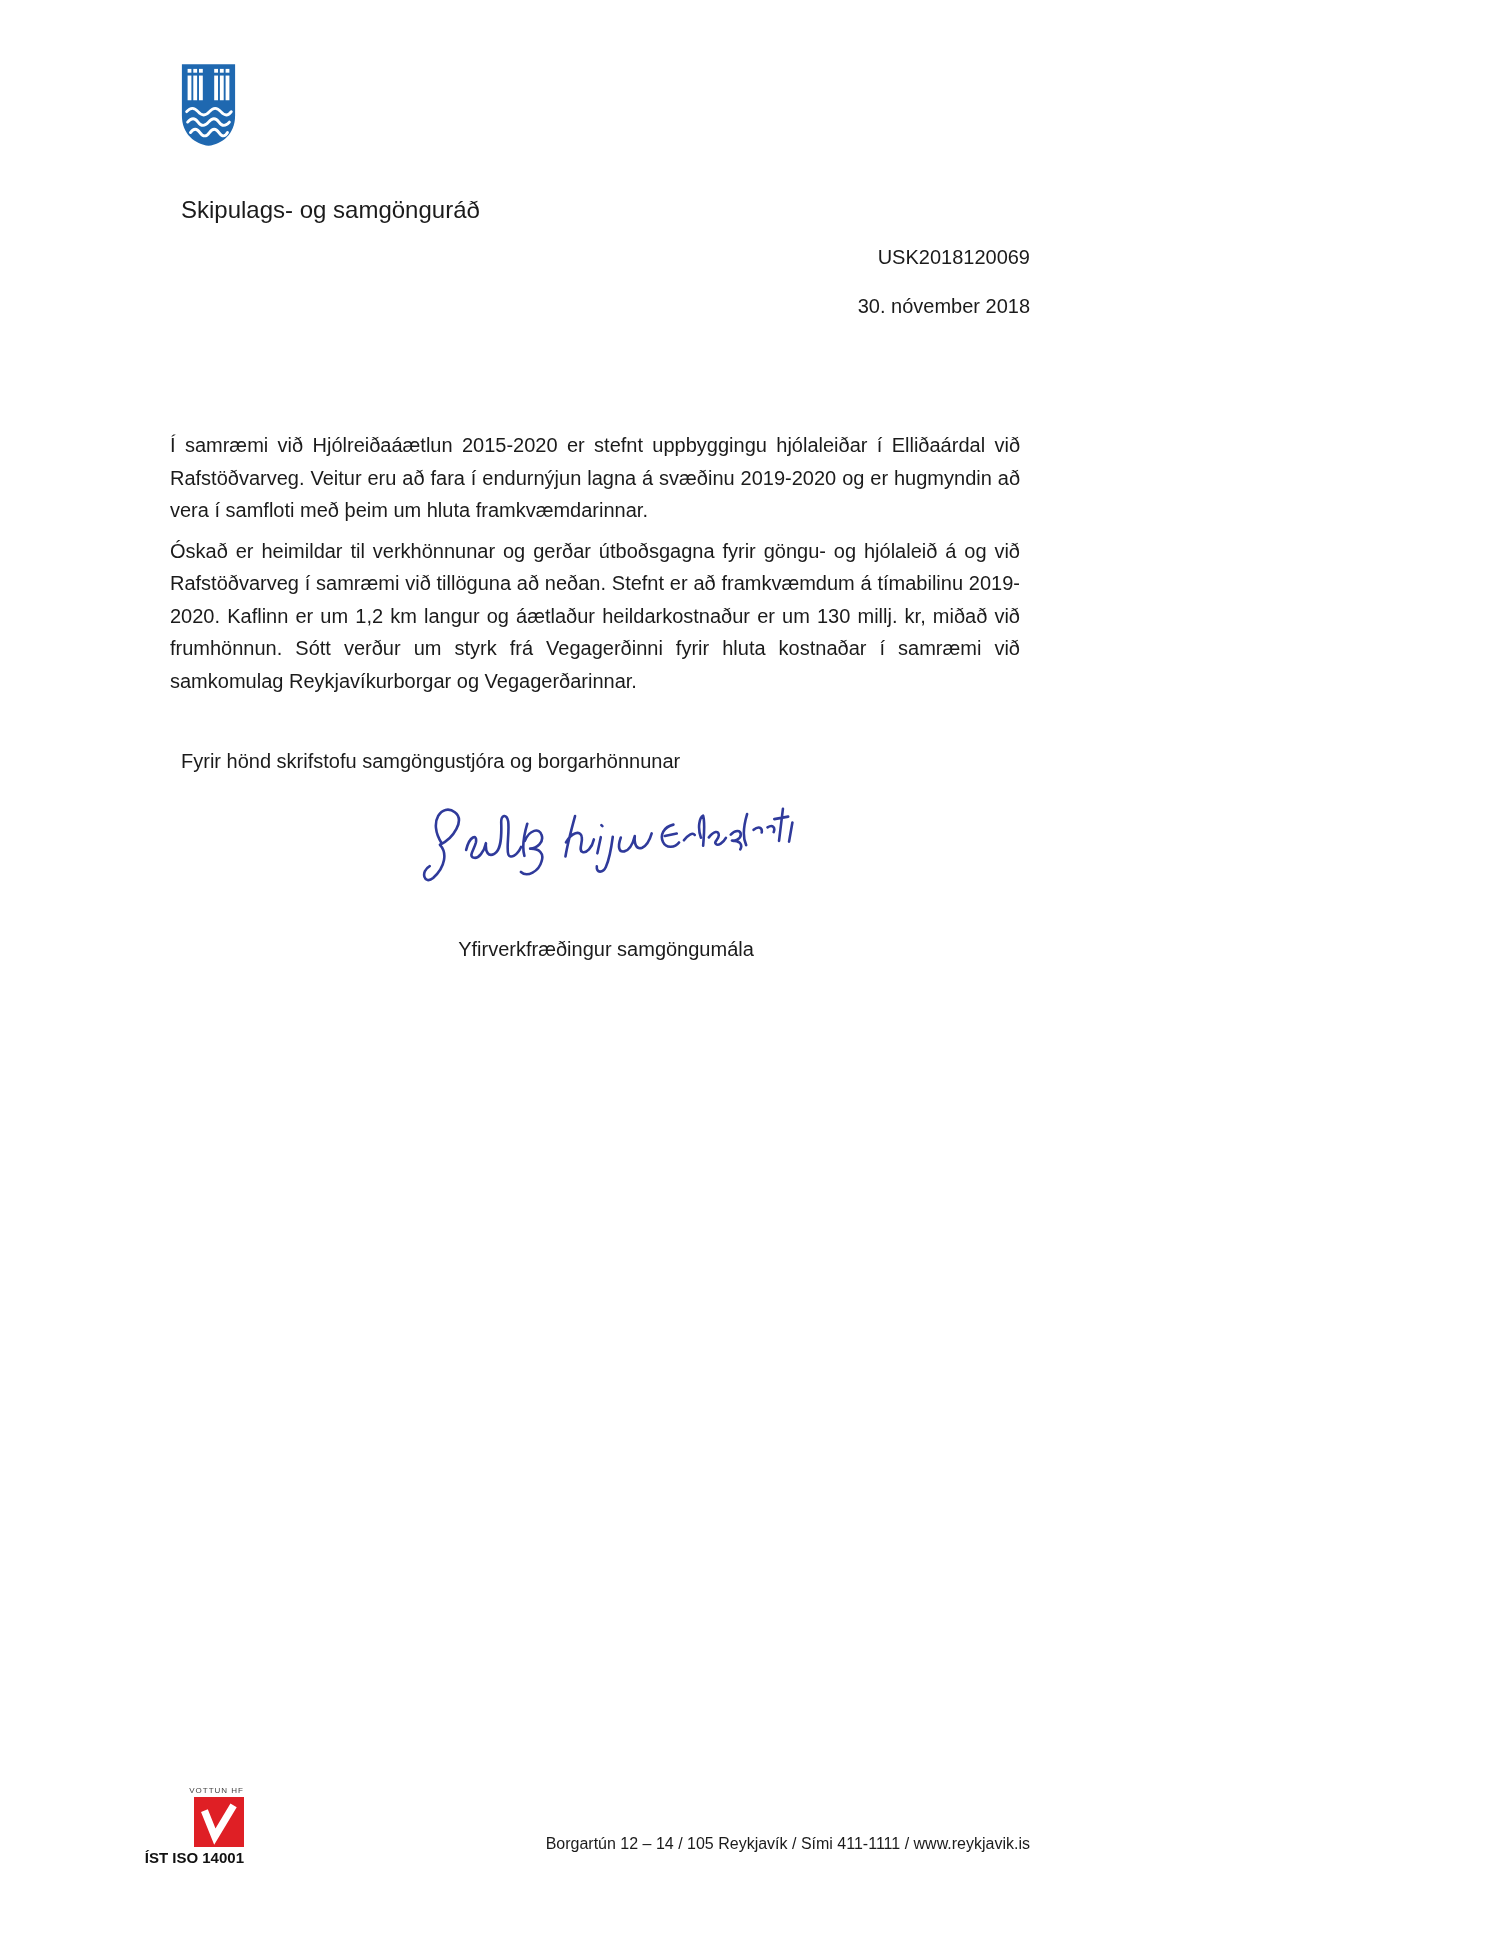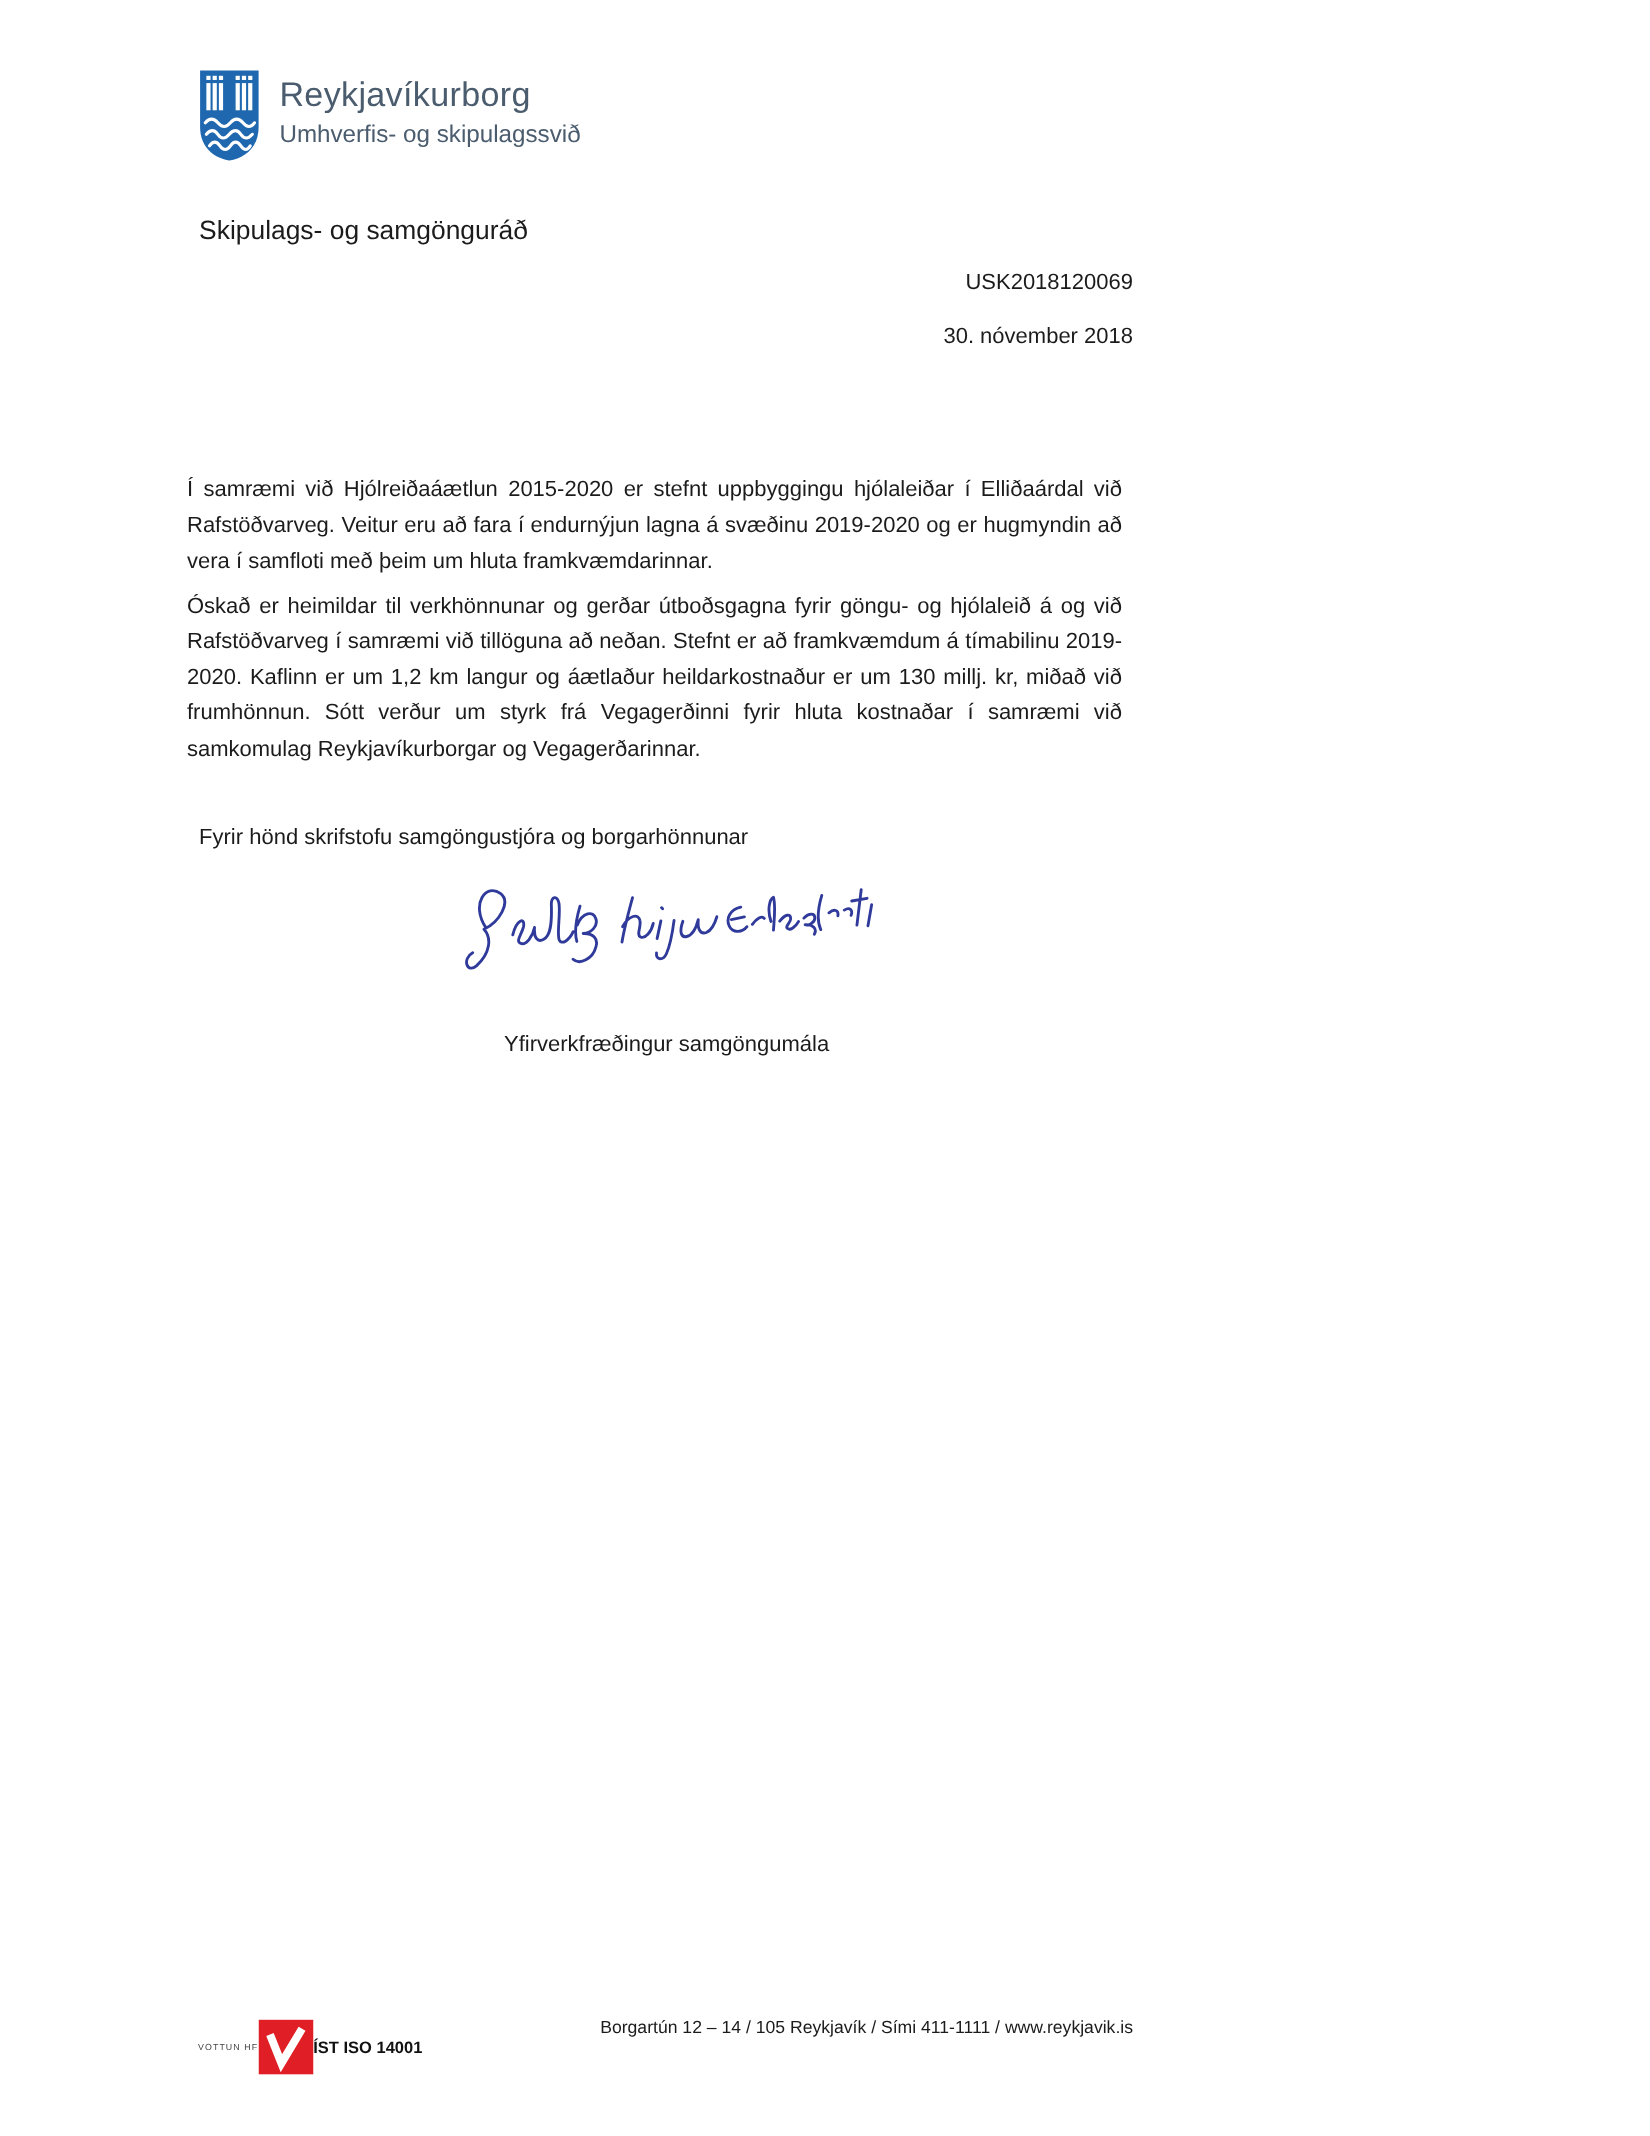--- a/index.html
+++ b/index.html
@@ -17,21 +17,21 @@
   .ref{position:absolute;right:470px;top:246px;font-size:20px;}
   .date{position:absolute;right:470px;top:295px;font-size:20px;}
   .subject{position:absolute;left:181px;top:387px;width:900px;font-size:20px;font-weight:bold;}
   .body-text{position:absolute;left:170px;top:429px;width:850px;font-size:20px;line-height:32.5px;}
   .body-text p{margin:0 0 8px 0;text-align:justify;}
   .closing{position:absolute;left:181px;top:750px;font-size:20px;}
   .signature{position:absolute;left:181px;top:793px;width:850px;text-align:center;}
   .signature svg{transform:rotate(-2deg);}
   .signer-name{position:absolute;left:181px;top:898px;width:850px;text-align:center;font-size:20px;}
   .signer-title{position:absolute;left:181px;top:938px;width:850px;text-align:center;font-size:20px;}
-  .cert{position:absolute;left:180px;top:1786px;width:64px;display:flex;flex-direction:row;align-items:center;margin-top:48px;}
+  .cert{position:absolute;left:180px;top:1786px;width:64px;display:flex;flex-direction:column;align-items:flex-end;}
   .cert-top{font-size:8px;letter-spacing:1px;color:#444;white-space:nowrap;}
   .cert-box{margin:2px 0 2px 0;line-height:0;}
   .cert-bottom{font-size:15px;font-weight:bold;color:#111;white-space:nowrap;}
   .address{position:absolute;right:470px;top:1835px;font-size:16px;}
 </style>
 </head>
 <body>
 
 <div class="page">
 
@@ -53,24 +53,20 @@
           <rect x="42" y="7" width="4" height="4"></rect>
           <rect x="48" y="7" width="4" height="4"></rect>
         </g>
         <g stroke="#ffffff" stroke-width="3" fill="none" stroke-linecap="round">
           <path d="M7,52 q6,-7 12,0 t12,0 t12,0 t11,0"></path>
           <path d="M8,63 q6,-7 11,0 t11,0 t11,0 t11,0"></path>
           <path d="M11,74 q5,-7 10,0 t10,0 t10,0 t9,0"></path>
         </g>
       </svg>
     </span>
-    <div class="org-text" style="color: rgb(74, 92, 109);">
-      <div class="org-name">Reykjavíkurborg</div>
-      <div class="org-dept">Umhverfis- og skipulagssvið</div>
-    </div>
   </div>
 
   <div class="recipient">Skipulags- og samgönguráð</div>
   <div class="ref">USK2018120069</div>
   <div class="date">30. nóvember 2018</div>
 
 
   <div class="body-text">
     <p>Í samræmi við Hjólreiðaáætlun 2015-2020 er stefnt uppbyggingu hjólaleiðar í Elliðaárdal við Rafstöðvarveg. Veitur eru að fara í endurnýjun lagna á svæðinu 2019-2020 og er hugmyndin að vera í samfloti með þeim um hluta framkvæmdarinnar.</p>
     <p>Óskað er heimildar til verkhönnunar og gerðar útboðsgagna fyrir göngu- og hjólaleið á og við Rafstöðvarveg í samræmi við tillöguna að neðan. Stefnt er að framkvæmdum á tímabilinu 2019-2020. Kaflinn er um 1,2 km langur og áætlaður heildarkostnaður er um 130 millj. kr, miðað við frumhönnun. Sótt verður um styrk frá Vegagerðinni fyrir hluta kostnaðar í samræmi við samkomulag Reykjavíkurborgar og Vegagerðarinnar.</p>

